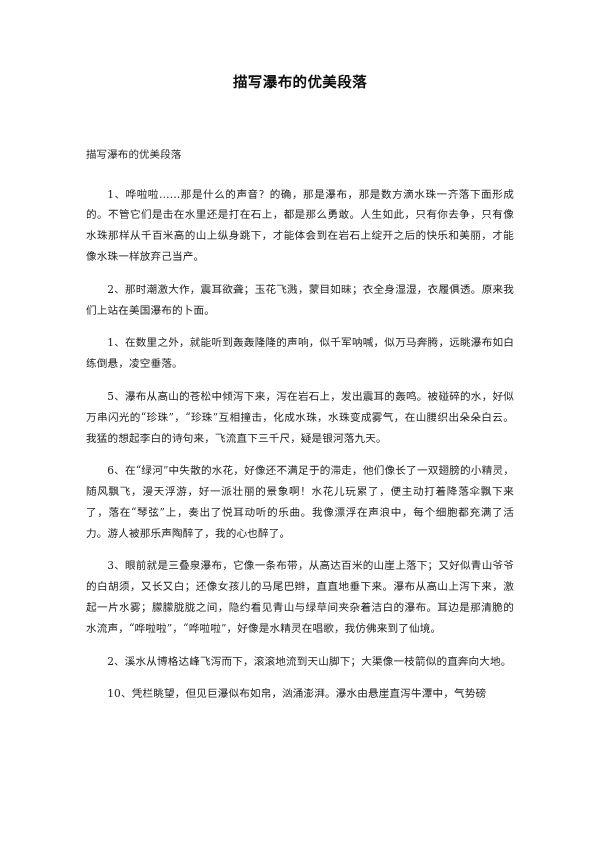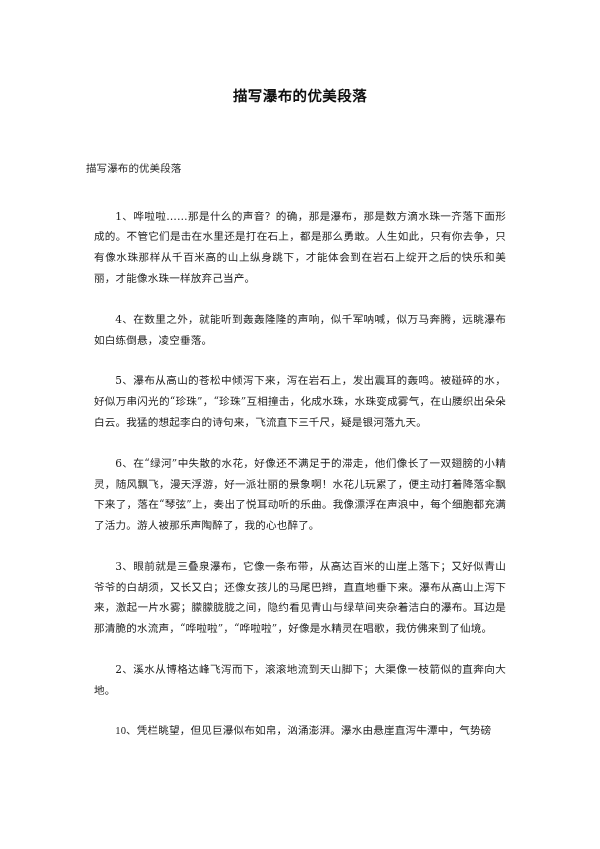--- a/index.html
+++ b/index.html
@@ -14,21 +14,21 @@
     position: relative;
     width: 600px;
     height: 849px;
     background: #ffffff;
     overflow: hidden;
     box-sizing: border-box;
   }
   .doc-body {
     position: absolute;
     left: 86px;
-    top: 14px;
+    top: 0;
     width: 428px;
   }
   .doc-title {
     text-align: center;
     font-family: "DejaVu Sans", "Liberation Sans", sans-serif;
     font-weight: bold;
     font-size: 14.5px;
     color: #101010;
     letter-spacing: 0.4px;
     margin: 0;
@@ -50,47 +50,47 @@
     list-style: none;
   }
   .para {
     font-family: "DejaVu Serif", "Liberation Serif", serif;
     font-size: 10.6px;
     line-height: 20.8px;
     color: #1d1d1d;
     text-indent: 2em;
     text-align: justify;
     text-justify: inter-ideograph;
-    margin: 8px;
+    margin: 0;
     padding-top: 12px;
     letter-spacing: 0.15px;
     word-break: break-all;
   }
   .para:first-child {
     padding-top: 22px;
   }
   .para-clip {
     max-height: 21px;
     overflow: hidden;
-    font-family: Liberation Serif, serif;
   }
 </style>
 </head>
 <body>
 
 <div class="page">
   <div class="doc-body">
 
     <h1 class="doc-title">描写瀑布的优美段落</h1>
 
     <p class="doc-subtitle">描写瀑布的优美段落</p>
 
     <div class="para-list">
       <p class="para">1、哗啦啦……那是什么的声音？的确，那是瀑布，那是数方滴水珠一齐落下面形成的。不管它们是击在水里还是打在石上，都是那么勇敢。人生如此，只有你去争，只有像水珠那样从千百米高的山上纵身跳下，才能体会到在岩石上绽开之后的快乐和美丽，才能像水珠一样放弃己当产。</p>
-      <p class="para">4、在数里之外，就能听到轰轰隆隆的声响，似千军呐喊，似万马奔腾，远眺瀑布如白练倒悬，凌空垂落。</p>
+      <p class="para">2、那时潮激大作，震耳欲聋；玉花飞溅，蒙目如昧；衣全身湿湿，衣履俱透。原来我们上站在美国瀑布的卜面。</p>
+      <p class="para">1、在数里之外，就能听到轰轰隆隆的声响，似千军呐喊，似万马奔腾，远眺瀑布如白练倒悬，凌空垂落。</p>
       <p class="para">5、瀑布从高山的苍松中倾泻下来，泻在岩石上，发出震耳的轰鸣。被碰碎的水，好似万串闪光的“珍珠”，“珍珠”互相撞击，化成水珠，水珠变成雾气，在山腰织出朵朵白云。我猛的想起李白的诗句来，飞流直下三千尺，疑是银河落九天。</p>
       <p class="para">6、在“绿河”中失散的水花，好像还不满足于的滞走，他们像长了一双翅膀的小精灵，随风飘飞，漫天浮游，好一派壮丽的景象啊！水花儿玩累了，便主动打着降落伞飘下来了，落在“琴弦”上，奏出了悦耳动听的乐曲。我像漂浮在声浪中，每个细胞都充满了活力。游人被那乐声陶醉了，我的心也醉了。</p>
       <p class="para">3、眼前就是三叠泉瀑布，它像一条布带，从高达百米的山崖上落下；又好似青山爷爷的白胡须，又长又白；还像女孩儿的马尾巴辫，直直地垂下来。瀑布从高山上泻下来，激起一片水雾；朦朦胧胧之间，隐约看见青山与绿草间夹杂着洁白的瀑布。耳边是那清脆的水流声，“哗啦啦”，“哗啦啦”，好像是水精灵在唱歌，我仿佛来到了仙境。</p>
       <p class="para">2、溪水从博格达峰飞泻而下，滚滚地流到天山脚下；大渠像一枝箭似的直奔向大地。</p>
       <p class="para para-clip">10、凭栏眺望，但见巨瀑似布如帛，汹涌澎湃。瀑水由悬崖直泻牛潭中，气势磅</p>
     </div>
 
   </div>
 </div>
 

